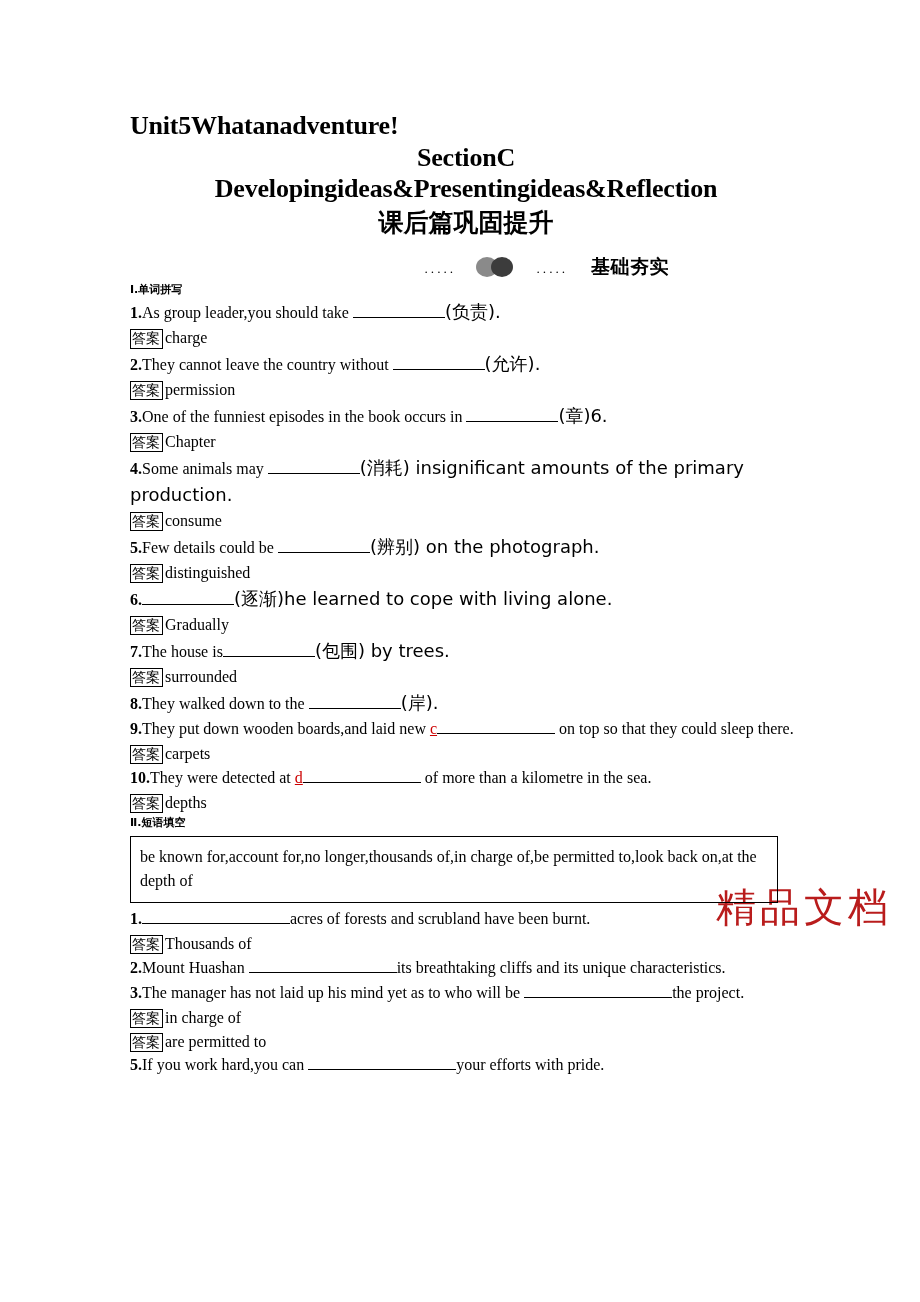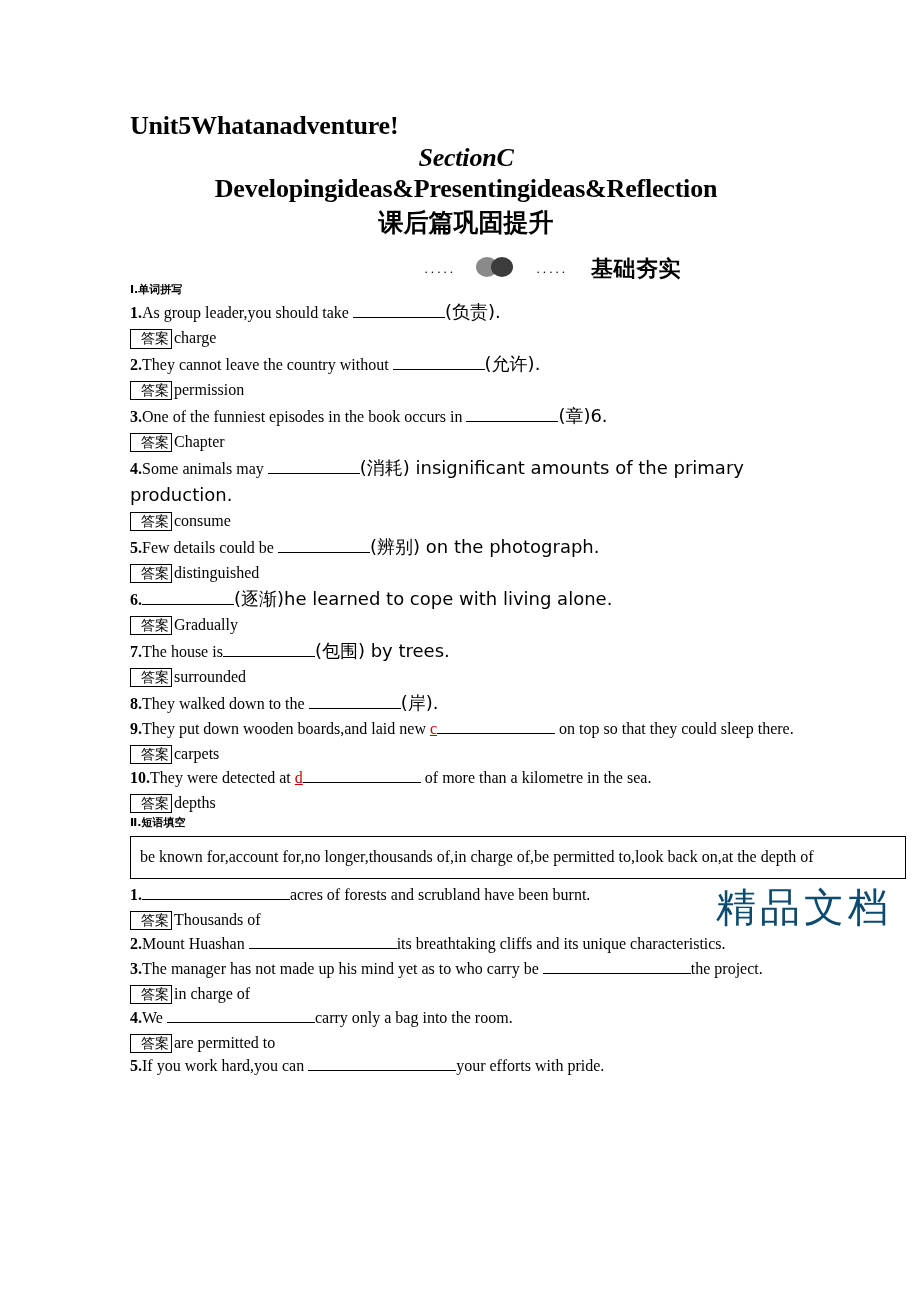--- a/index.html
+++ b/index.html
@@ -29,21 +29,21 @@
     top: 110px;
     width: 672px;
   }
   .title-line {
     font-weight: bold;
     font-size: 26px;
     line-height: 1.22;
     letter-spacing: -0.2px;
   }
   .title-1 { text-align: left; }
-  .title-2 { text-align: center; font-style: italic; }
+  .title-2 { text-align: center; }
   .title-3 { text-align: center; }
   .title-cn {
     text-align: center;
     font-size: 25px;
     font-weight: bold;
     line-height: 1.25;
     margin-top: 2px;
   }
   .title-cn .light {
     font-family: "Liberation Serif", serif;
@@ -92,21 +92,21 @@
     position: absolute;
     left: 300px;
     top: 12px;
     font-size: 13px;
     letter-spacing: 2px;
   }
   .band-label {
     position: absolute;
     left: 355px;
     top: 2px;
-    font-size: 22px;
+    font-size: 19px;
     font-weight: bold;
     font-family: Liberation Sans, sans-serif;
     letter-spacing: 0.5px;
   }
   .sec-head {
     font-weight: bold;
     font-size: 11px;
     margin-top: 0;
     margin-bottom: 1px;
     font-family: "DejaVu Sans", sans-serif;
@@ -119,21 +119,21 @@
   .q .num { font-weight: bold; }
   .ans-row {
     margin: 2px 0 1px 0;
     font-size: 15.5px;
     line-height: 1.35;
     display: block;
   }
   .ans-tag {
     display: inline-block;
     border: 1px solid #000;
-    padding: 0px 2px 1px 10px;
+    padding: 0px 2px 1px 1px;
     font-size: 14px;
     font-family: "DejaVu Sans", sans-serif;
     line-height: 1.15;
     vertical-align: baseline;
     margin-right: 2px;
   }
   .ans-text {
     font-size: 16px;
   }
   .blank {
@@ -148,29 +148,29 @@
   .hintletter {
     color: #cc0000;
     text-decoration: underline;
   }
   .box {
     border: 1px solid #000;
     padding: 8px 9px 9px 9px;
     margin: 6px 0 4px 0;
     font-size: 16px;
     line-height: 1.5;
-    width: 776px;
+    width: 648px;
     box-sizing: border-box;
   }
   .watermark {
     position: absolute;
     right: 28px;
     top: 880px;
     font-size: 40px;
-    color: #0c4a6e;
+    color: #b91c1c;
     letter-spacing: 4px;
     font-family: Liberation Sans, sans-serif;
     user-select: none;
   }
   .cn { font-family: "DejaVu Sans", sans-serif; font-size: 18px; }
 </style>
 </head>
 <body>
 
 <div class="page">
@@ -271,29 +271,26 @@
     </div>
     <div class="ans-row">
       <span class="ans-tag">答案</span><span class="ans-text">Thousands of</span>
     </div>
 
     <div class="q">
       <span class="num">2.</span><span>Mount Huashan </span><span class="blank b-xl"></span><span>its breathtaking cliffs and its unique characteristics.</span>
     </div>
 
     <div class="q">
-      <span class="num">3.</span><span>The manager has not made up his mind yet as to who carry be </span><span class="blank b-xl"></span><span>the project.</span>
+      <span class="num">3.</span><span>The manager has not laid up his mind yet as to who will be </span><span class="blank b-xl"></span><span>the project.</span>
     </div>
     <div class="ans-row">
       <span class="ans-tag">答案</span><span class="ans-text">in charge of</span>
     </div>
 
-    <div class="q">
-      <span class="num">4.</span><span>We </span><span class="blank b-xl"></span><span>carry only a bag into the room.</span>
-    </div>
     <div class="ans-row">
       <span class="ans-tag">答案</span><span class="ans-text">are permitted to</span>
     </div>
 
     <div class="q">
       <span class="num">5.</span><span>If you work hard,you can </span><span class="blank b-xl"></span><span>your efforts with pride.</span>
     </div>
 
   </div>
 </div>

